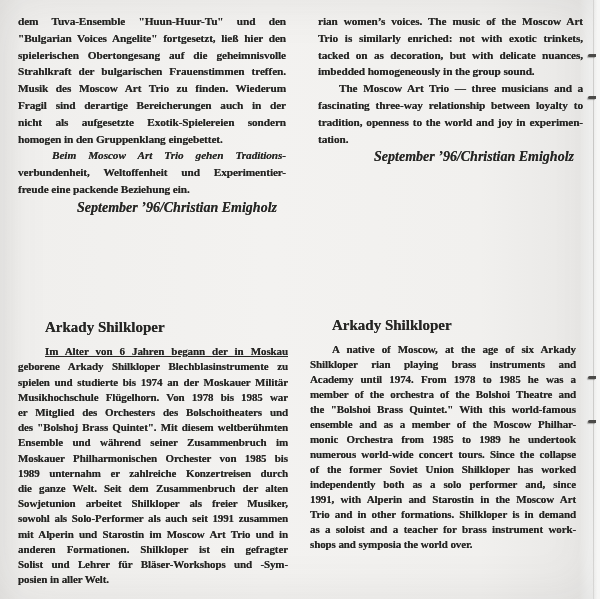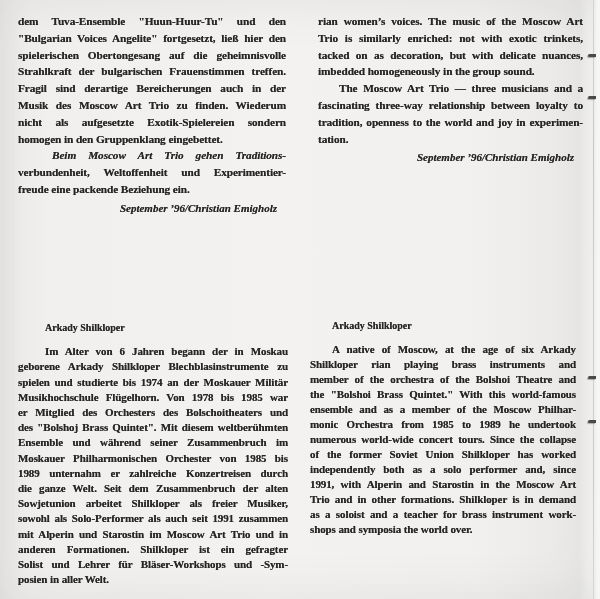--- a/index.html
+++ b/index.html
@@ -31,35 +31,35 @@
 
   .line {
     white-space: nowrap;
     text-align: justify;
     text-align-last: justify;
     letter-spacing: -0.1px;
   }
   .line.last { text-align-last: left; }
   .col-left-top  .line.indent { text-indent: 34px; font-style: italic; }
   .col-right-top .line.indent { text-indent: 21px; }
-  .col-left-bot  .line.indent { text-indent: 27px; }
+  .col-left-bot  .line.indent { text-indent: 27px; text-decoration: underline; }
   .col-right-bot .line.indent { text-indent: 22px; }
 
   .heading {
     font-weight: bold;
-    font-size: 10px;
+    font-size: 15px;
     margin-bottom: 9px;
   }
   .col-left-bot  .heading { text-indent: 27px; }
   .col-right-bot .heading { text-indent: 22px; }
 
   .attribution {
     font-style: italic;
     font-weight: bold;
-    font-size: 11px;
+    font-size: 14px;
     text-align: right;
     padding-right: 9px;
     margin-top: 2px;
     letter-spacing: 0;
   }
 
   
   .outer-strip {
     position: absolute; top: 0; right: 0;
     width: 6px; height: 100%;
@@ -83,22 +83,22 @@
 <body>
 
 <div class="scan">
 
   <section class="col col-left-top">
     <div>
         <div class="line">dem Tuva-Ensemble "Huun-Huur-Tu" und den</div>
         <div class="line">"Bulgarian Voices Angelite" fortgesetzt, ließ hier den</div>
         <div class="line">spielerischen Obertongesang auf die geheimnisvolle</div>
         <div class="line">Strahlkraft der bulgarischen Frauenstimmen treffen.</div>
+        <div class="line">Musik des Moscow Art Trio zu finden. Wiederum</div>
         <div class="line">Fragil sind derartige Bereicherungen auch in der</div>
-        <div class="line">Musik des Moscow Art Trio zu finden. Wiederum</div>
         <div class="line">nicht als aufgesetzte Exotik-Spielereien sondern</div>
         <div class="line last">homogen in den Gruppenklang eingebettet.</div>
         <div class="line indent">Beim Moscow Art Trio gehen Traditions-</div>
         <div class="line">verbundenheit, Weltoffenheit und Experimentier-</div>
         <div class="line last">freude eine packende Beziehung ein.</div>
       </div>
     <div class="attribution">September ’96/Christian Emigholz</div>
   </section>
 
   <section class="col col-right-top">
@@ -135,20 +135,21 @@
         <div class="line">Solist und Lehrer für Bläser-Workshops und -Sym-</div>
         <div class="line last">posien in aller Welt.</div>
       </div>
   </section>
 
   <section class="col col-right-bot">
     <div class="heading">Arkady Shilkloper</div>
     <div>
         <div class="line indent">A native of Moscow, at the age of six Arkady</div>
         <div class="line">Shilkloper rian playing brass instruments and</div>
+        <div class="line">Academy until 1974.  From 1978 to 1985 he was a</div>
         <div class="line">member of the orchestra of the Bolshoi Theatre and</div>
         <div class="line">the "Bolshoi Brass Quintet."  With this world-famous</div>
         <div class="line">ensemble and as a member of the Moscow Philhar-</div>
         <div class="line">monic Orchestra from 1985 to 1989 he undertook</div>
         <div class="line">numerous world-wide concert tours.  Since the collapse</div>
         <div class="line">of the former Soviet Union Shilkloper has worked</div>
         <div class="line">independently both as a solo performer and, since</div>
         <div class="line">1991, with Alperin and Starostin in the Moscow Art</div>
         <div class="line">Trio and in other formations.  Shilkloper is in demand</div>
         <div class="line">as a soloist and a teacher for brass instrument work-</div>

